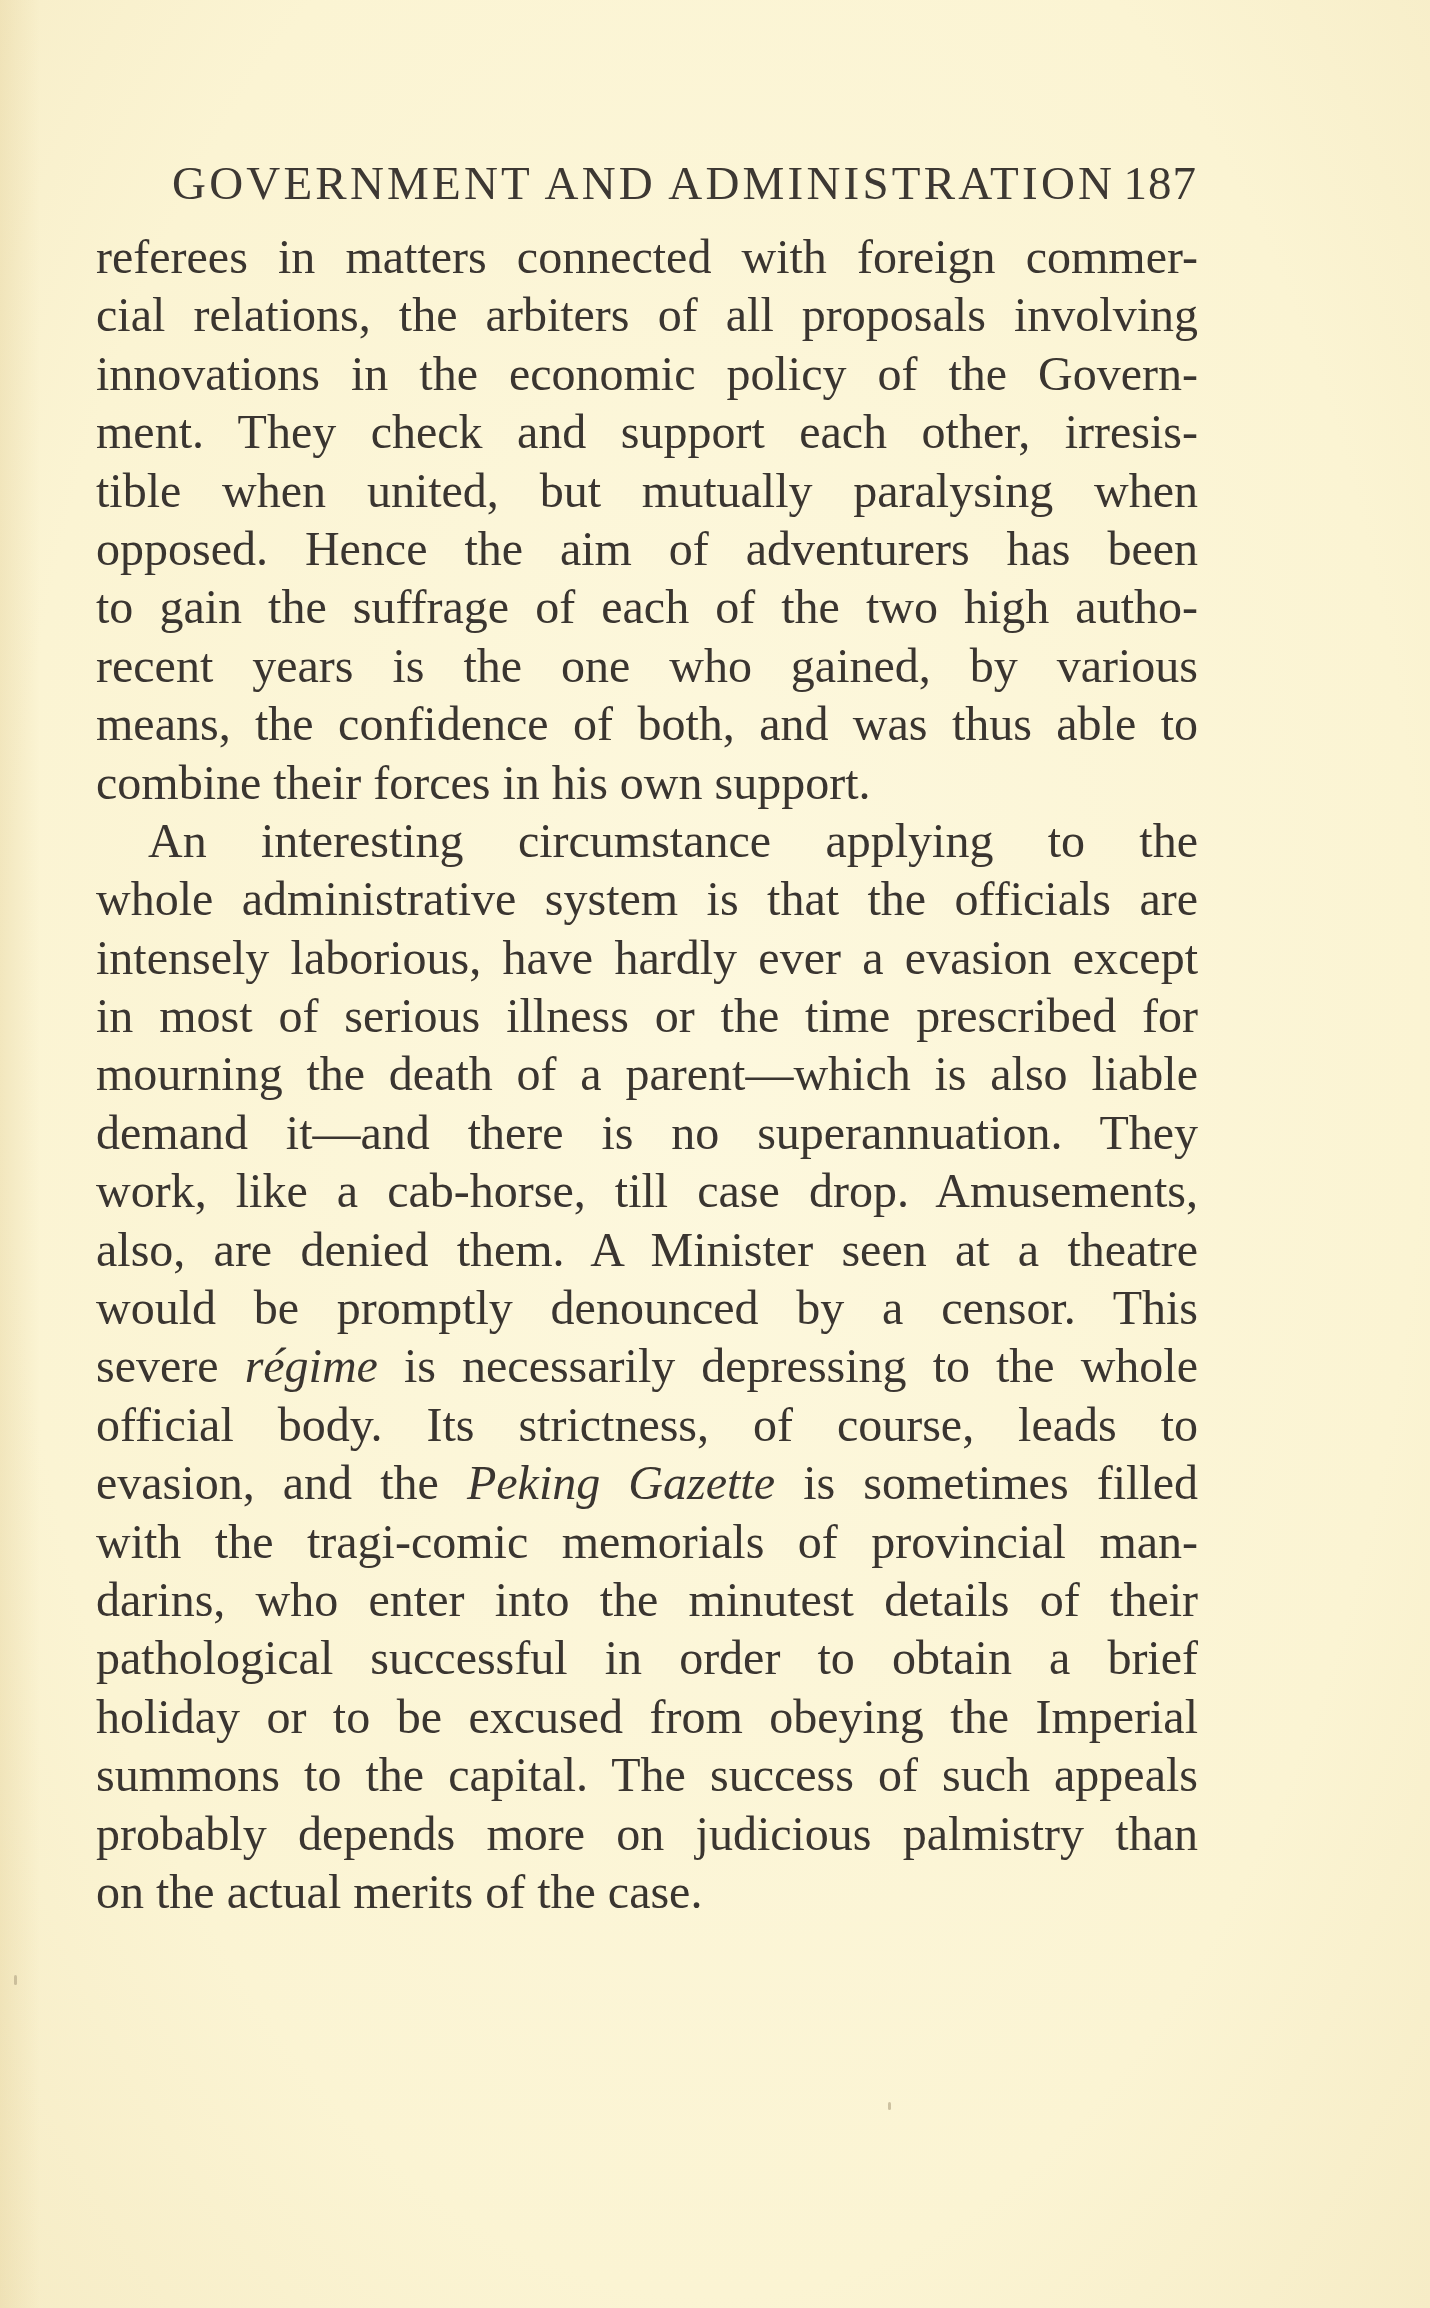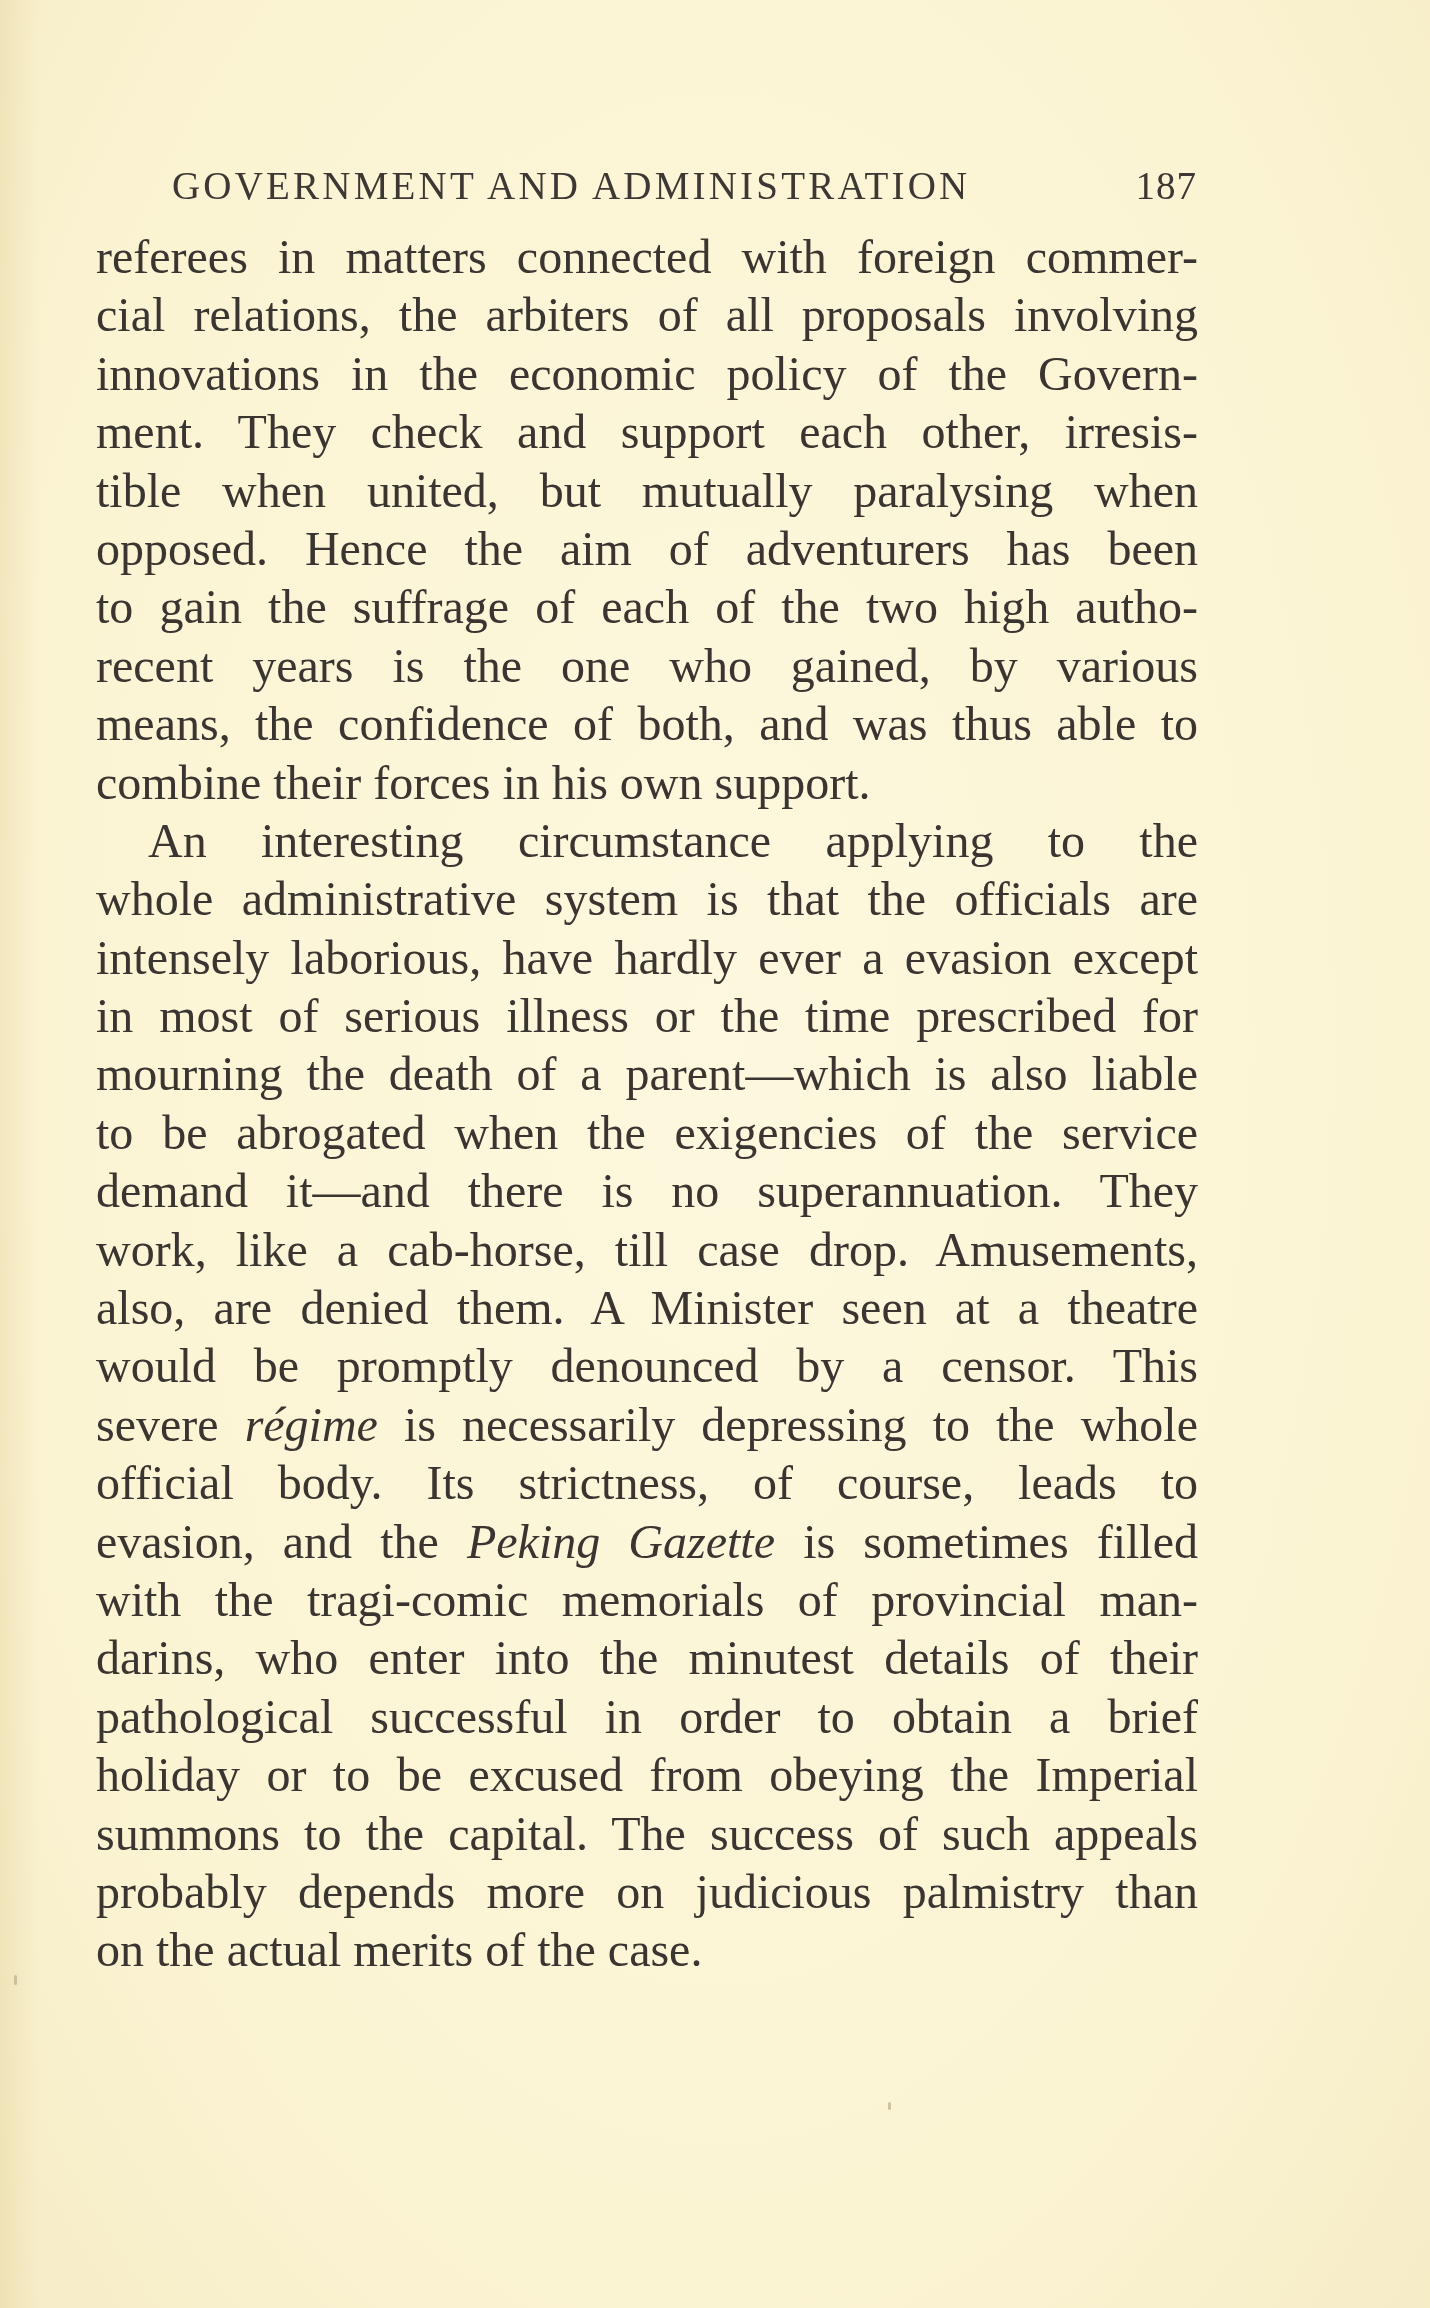--- a/index.html
+++ b/index.html
@@ -29,22 +29,22 @@
     background: linear-gradient(to right, rgba(225,205,150,0.35), rgba(225,205,150,0));
   }
   .running-head {
     position: absolute;
     left: 172px;
     top: 160px;
     width: 1025px;
     height: 50px;
     display: flex;
     justify-content: space-between;
-    align-items: center;
-    font-size: 39px;
+    align-items: flex-end;
+    font-size: 47px;
     letter-spacing: 3.2px;
     color: #3d3833;
   }
   .running-head .folio {
     letter-spacing: 1px;
   }
   .body-text {
     position: absolute;
     left: 96px;
     top: 228px;
@@ -102,21 +102,20 @@
         <span class="line">recent years is the one who gained, by various</span>
         <span class="line">means, the confidence of both, and was thus able to</span>
         <span class="line last">combine their forces in his own support.</span>
       </div>
       <div>
         <span class="line indent">An interesting circumstance applying to the</span>
         <span class="line">whole administrative system is that the officials are</span>
         <span class="line">intensely laborious, have hardly ever a evasion except</span>
         <span class="line">in most of serious illness or the time prescribed for</span>
         <span class="line">mourning the death of a parent—which is also liable</span>
-        <span class="line">to be abrogated when the exigencies of the service</span>
         <span class="line">demand it—and there is no superannuation.  They</span>
         <span class="line">work, like a cab-horse, till case drop.  Amusements,</span>
         <span class="line">also, are denied them.  A Minister seen at a theatre</span>
         <span class="line">would be promptly denounced by a censor.  This</span>
         <span class="line"><span>severe </span><span class="it">régime</span><span> is necessarily depressing to the whole</span></span>
         <span class="line">official body.  Its strictness, of course, leads to</span>
         <span class="line"><span>evasion, and the </span><span class="it">Peking Gazette</span><span> is sometimes filled</span></span>
         <span class="line">with the tragi-comic memorials of provincial man-</span>
         <span class="line">darins, who enter into the minutest details of their</span>
         <span class="line">pathological successful in order to obtain a brief</span>

